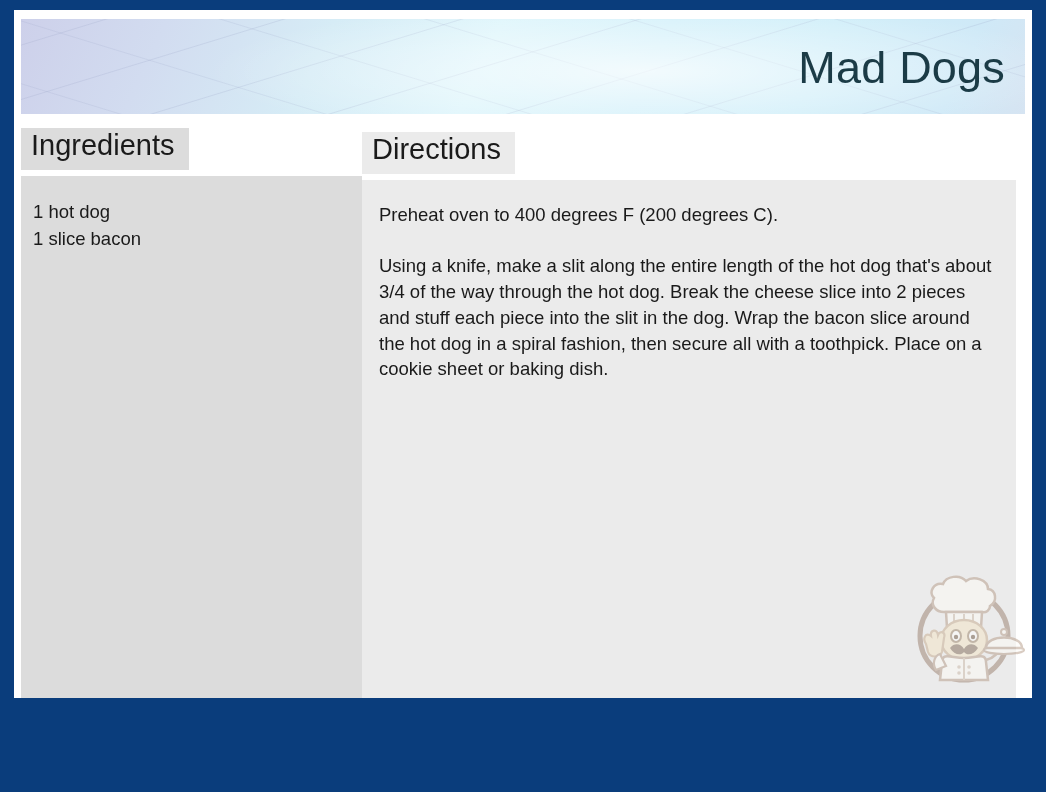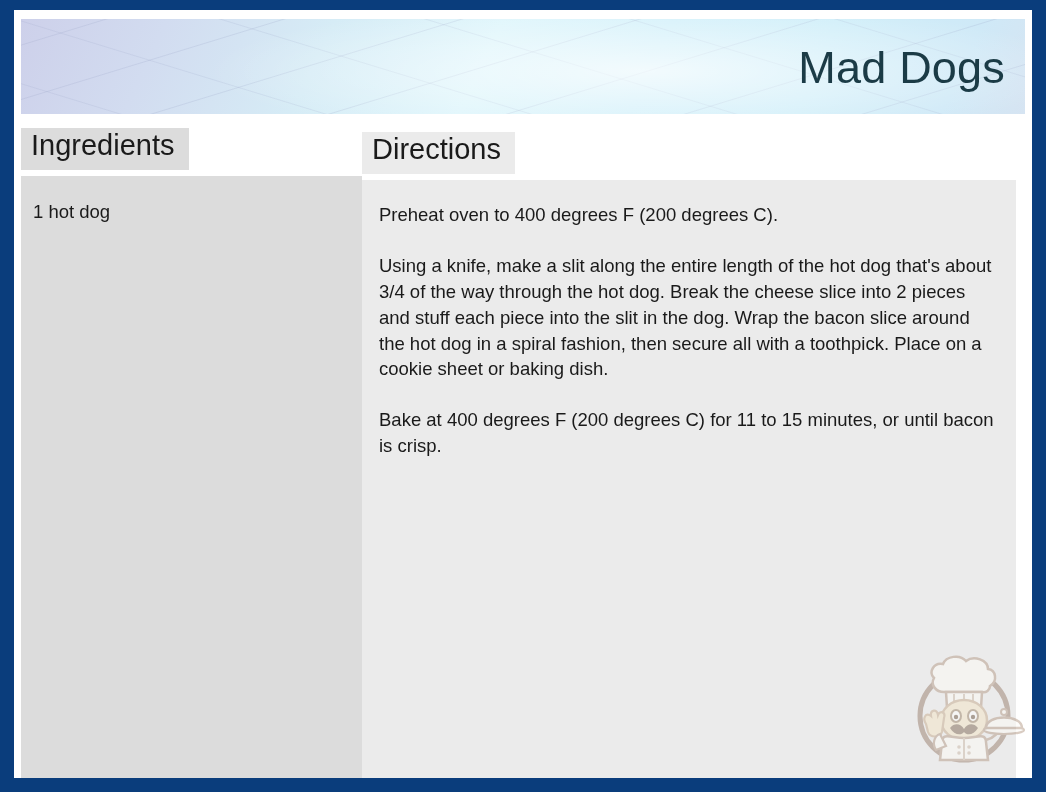--- a/index.html
+++ b/index.html
@@ -19,21 +19,21 @@
     background: #0a3d7c;
     box-sizing: border-box;
   }
 
   
   #page {
     position: absolute;
     left: 14px;
     top: 10px;
     width: 1018px;
-    height: 768px;
+    height: 688px;
     background: #ffffff;
     overflow: hidden;
   }
 
   
   #banner {
     position: absolute;
     left: 7px;
     top: 9px;
     width: 1004px;
@@ -257,30 +257,30 @@
       <path d="M496 140 L560 150 L556 200 L502 214 Z" fill="url(#crustGrad)" opacity="0.9"></path>
 
       <path d="M430 252 C452 244, 476 240, 498 246" fill="none" stroke="#e8c06a" stroke-width="5" stroke-linecap="round" opacity="0.6"></path>
     </svg>
 
     <div class="panel" id="ingredients-panel">
       <div class="panel-tab">Ingredients</div>
       <div class="panel-body">
         <div id="ingredients-list">
           <div class="ing-item">1 hot dog</div>
+          <div class="ing-item">1 slice bacon</div>
         </div>
       </div>
     </div>
 
     <div class="panel" id="directions-panel">
       <div class="panel-tab">Directions</div>
       <div class="panel-body">
         <p class="direction-step">Preheat oven to 400 degrees F (200 degrees C).</p>
         <p class="direction-step">Using a knife, make a slit along the entire length of the hot dog that's about 3/4 of the way through the hot dog. Break the cheese slice into 2 pieces and stuff each piece into the slit in the dog. Wrap the bacon slice around the hot dog in a spiral fashion, then secure all with a toothpick. Place on a cookie sheet or baking dish.</p>
-        <p class="direction-step">Bake at 400 degrees F (200 degrees C) for 11 to 15 minutes, or until bacon is crisp.</p>
       </div>
     </div>
 
     <svg id="chef-logo" viewBox="0 0 124 124">
       <g fill="none" stroke="#8a6a56" stroke-width="5" opacity="0.85">
         <circle cx="62" cy="70" r="44"></circle>
       </g>
 
       <path d="M42 46 C34 46, 28 39, 32 32 C26 26, 32 16, 41 18 C44 10, 58 8, 64 15
                C72 9, 86 14, 86 23 C94 24, 96 35, 88 40 C88 44, 84 47, 80 46 Z" fill="#fdfbf6" stroke="#b49a86" stroke-width="2.5"></path>

